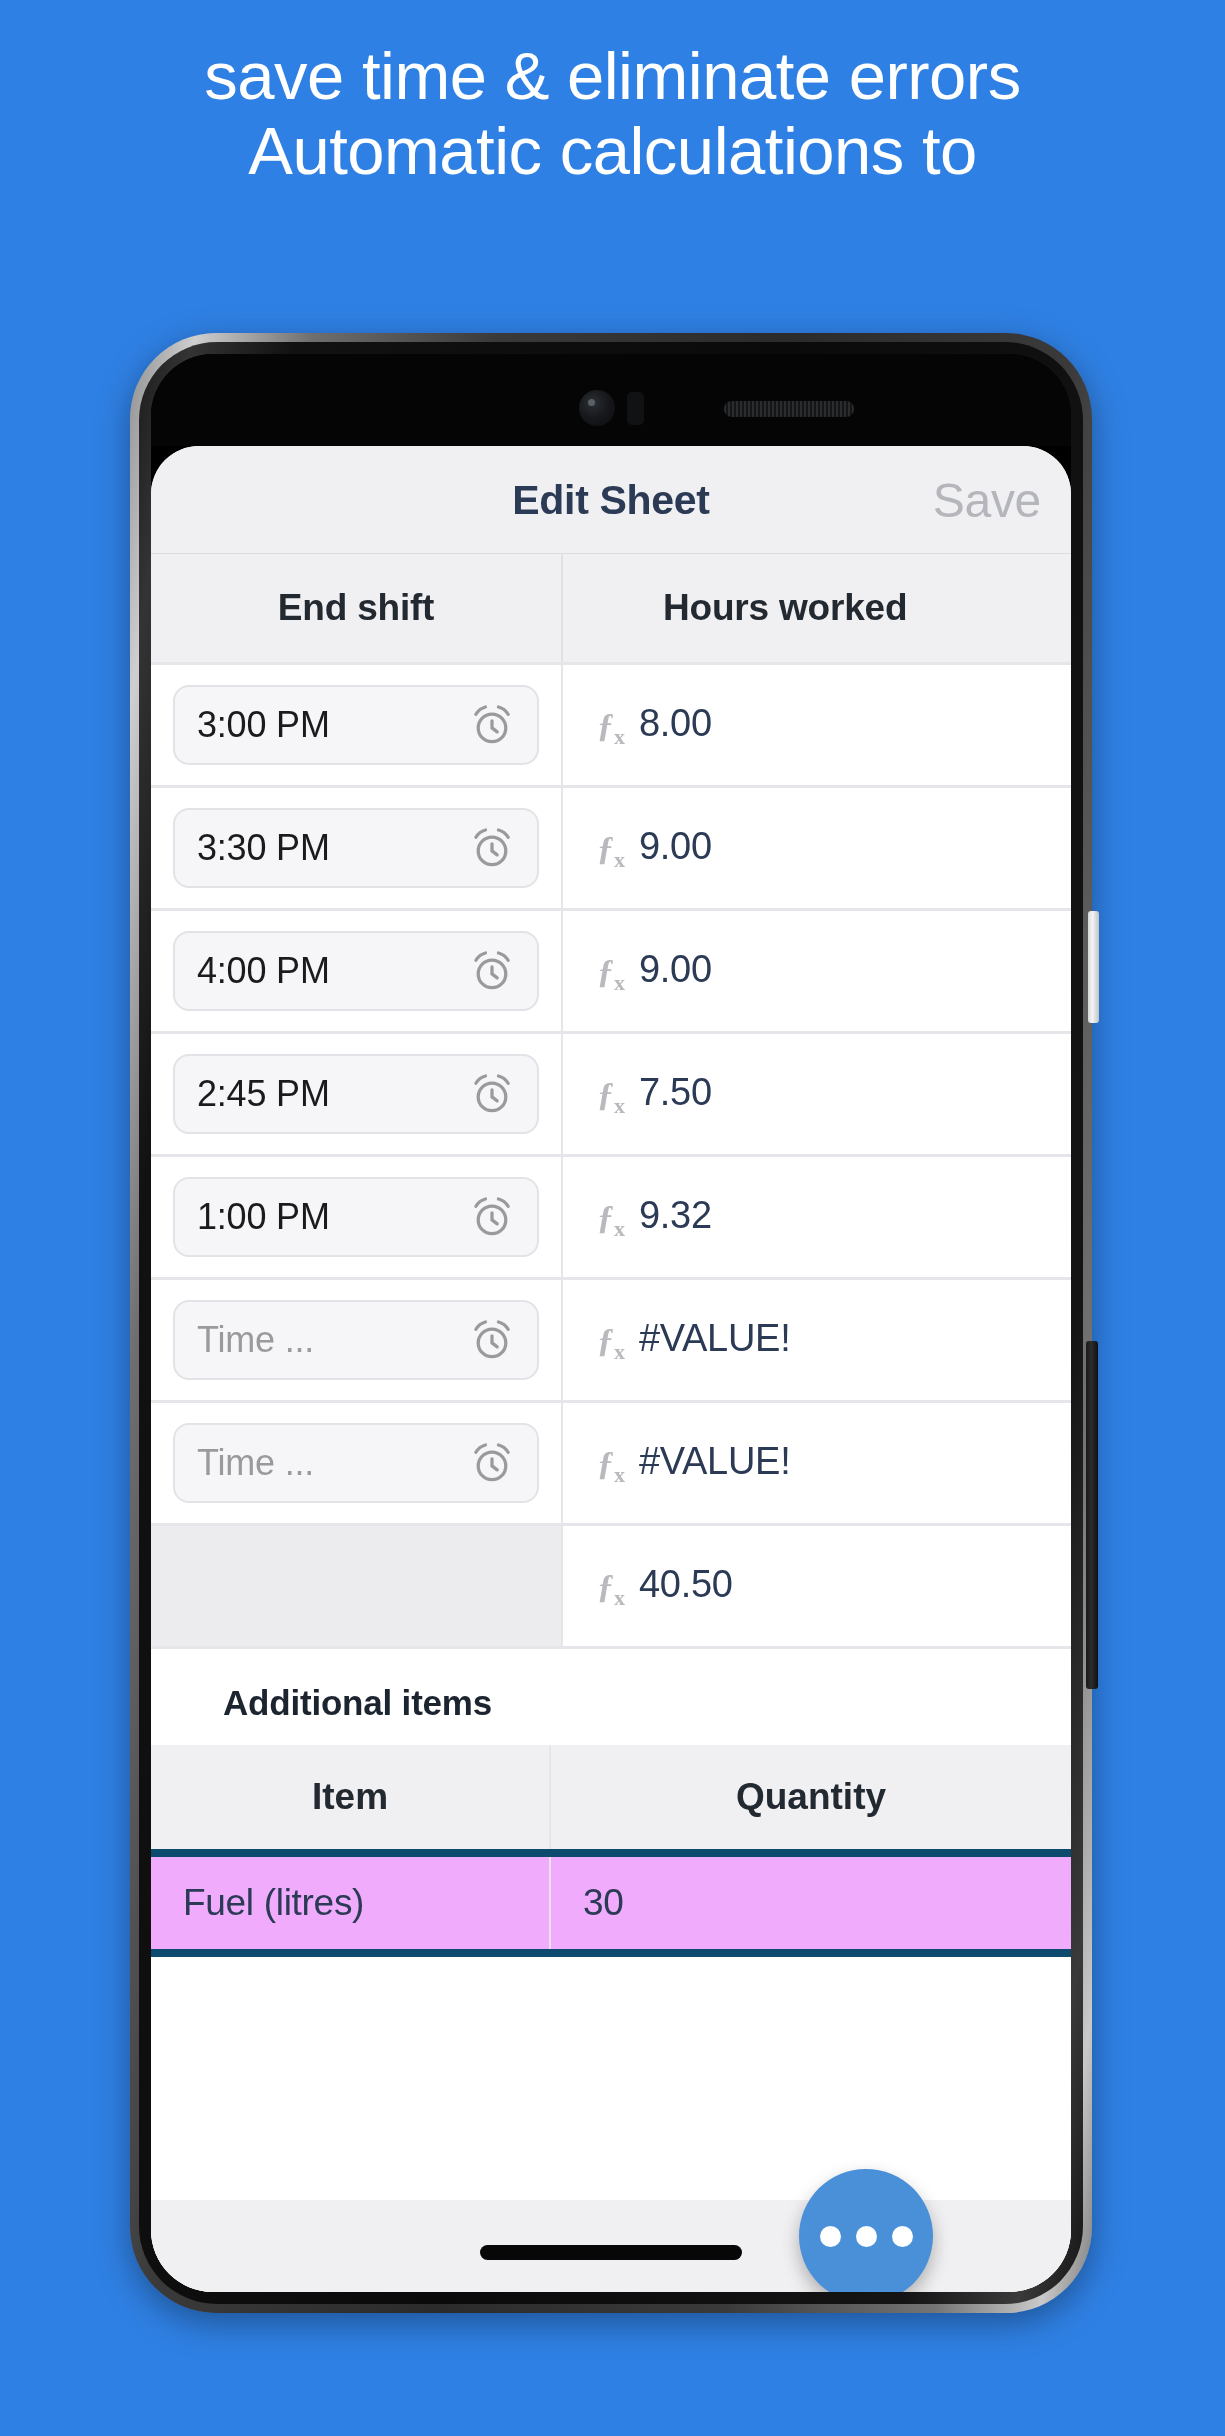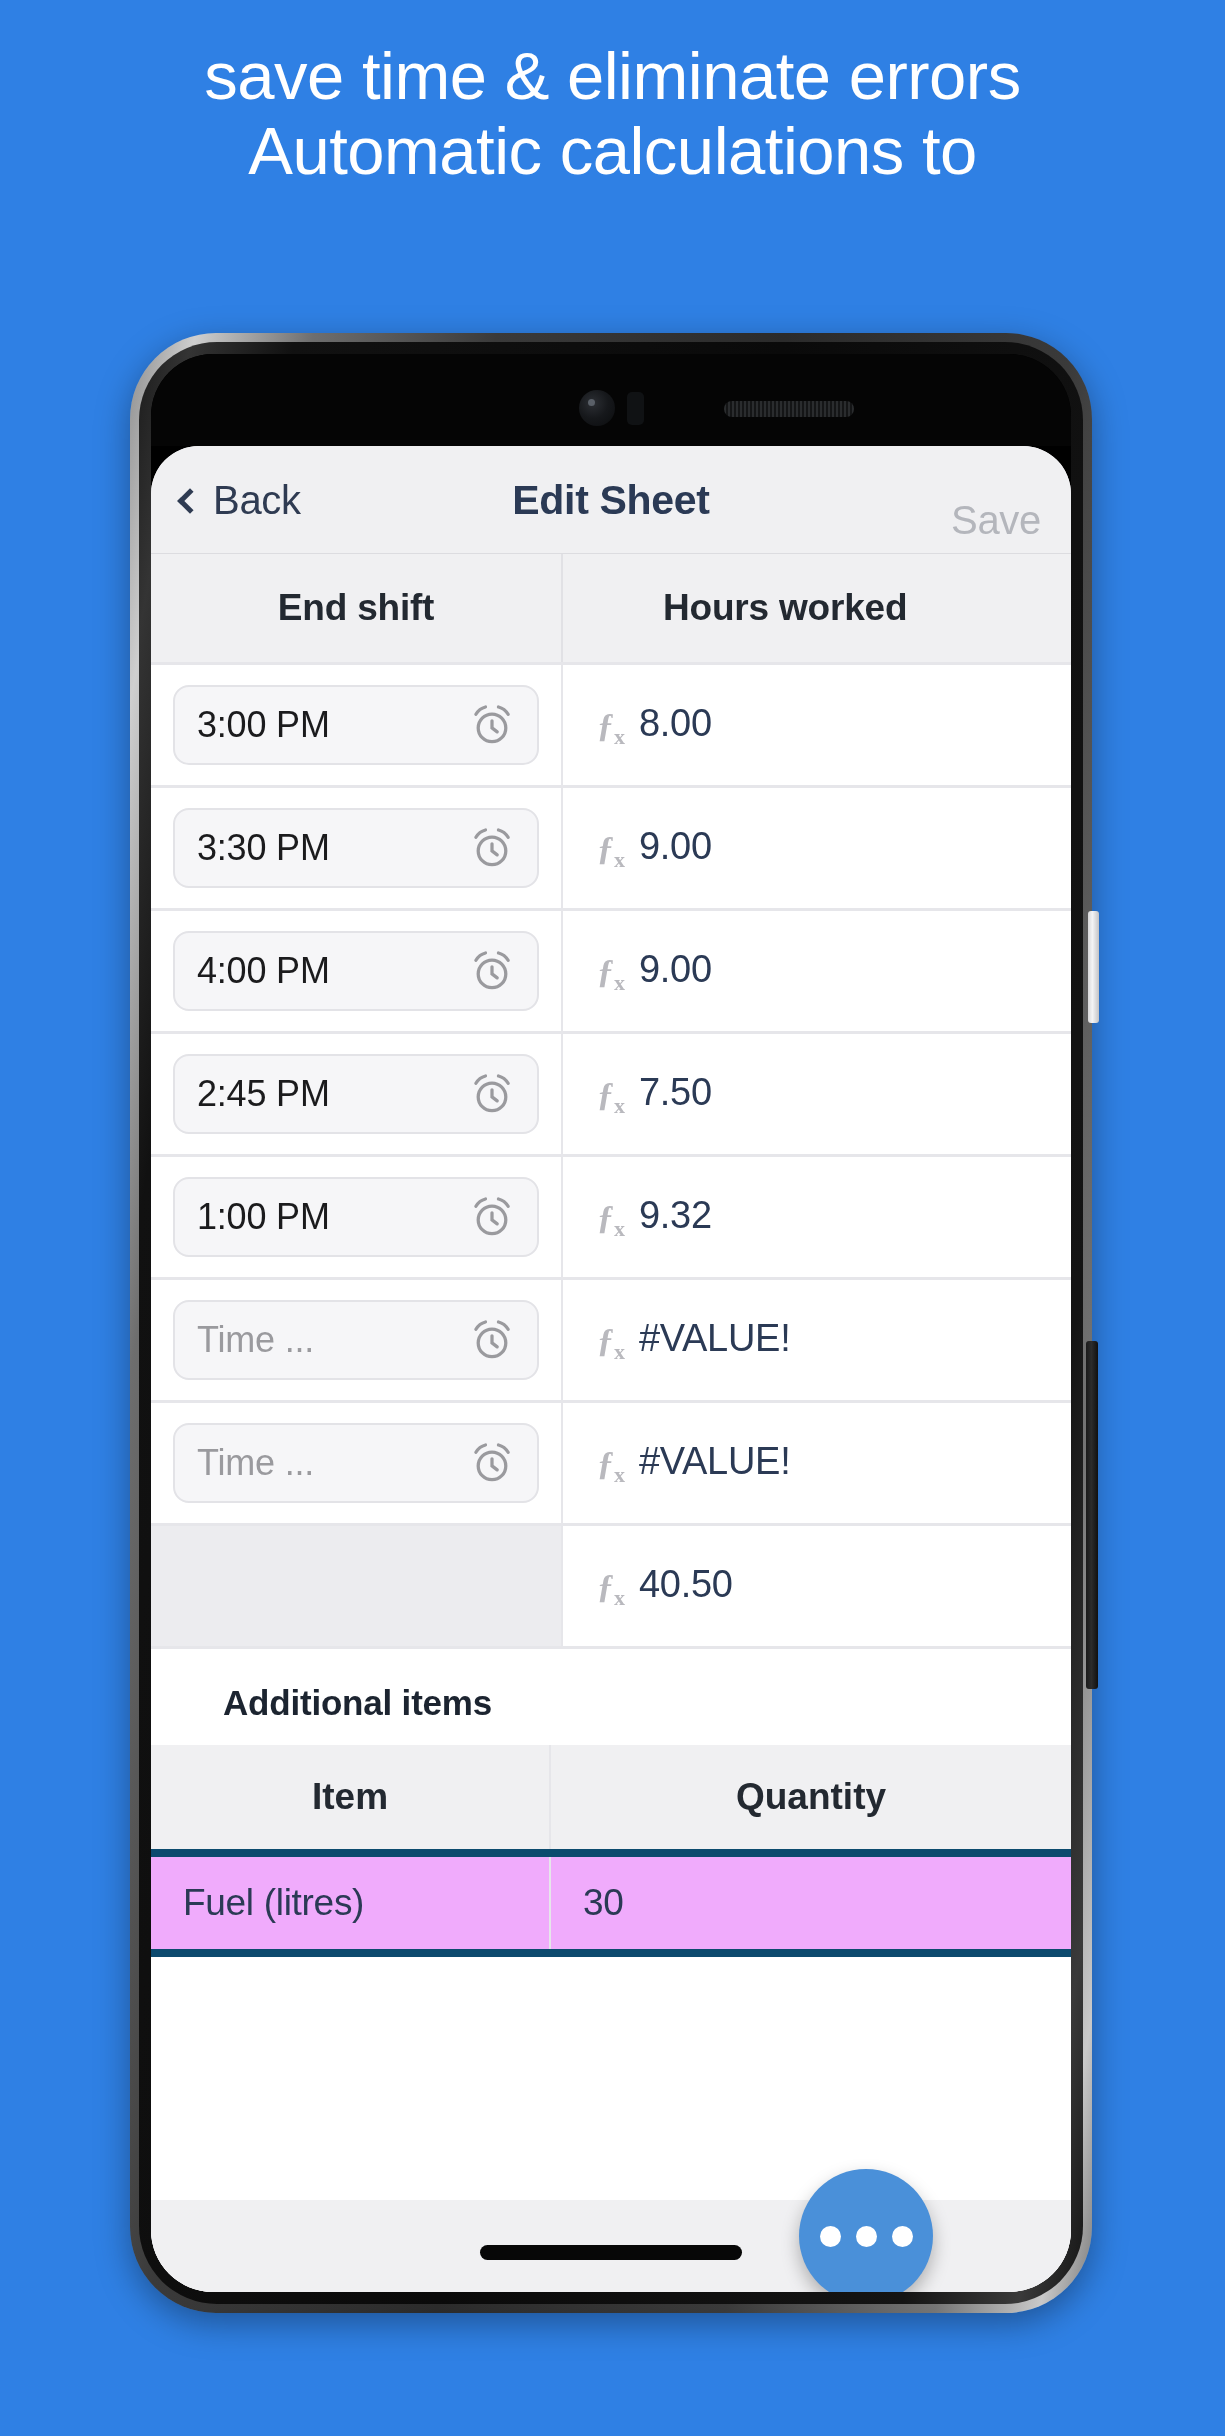--- a/index.html
+++ b/index.html
@@ -147,25 +147,24 @@
     font-size: 41px;
     font-weight: bold;
     color: #2B3A55;
     letter-spacing: -0.3px;
   }
   .nav-save {
     position: absolute;
     right: 30px; top: 0;
     height: 108px;
     display: flex; align-items: center;
-    font-size: 40px;
+    font-size: 48px;
     color: #B4B6BC;
     letter-spacing: -0.3px;
     cursor: pointer;
-    margin-top: 20px;
   }
 
   
   .sheet {
     position: relative;
     background: #FFFFFF;
     height: 1738px;
     overflow: hidden;
   }
 
@@ -337,24 +336,20 @@
 
     <div class="bezel-top">
       <div class="camera"></div>
       <div class="sensor"></div>
       <div class="earpiece"></div>
     </div>
 
     <div class="app">
 
       <div class="navbar">
-        <div class="nav-back">
-          <span class="chev"></span>
-          <span class="nav-back-label">Back</span>
-        </div>
         <div class="nav-title">Edit Sheet</div>
         <div class="nav-save">Save</div>
       </div>
 
       <div class="sheet">
 
         <div class="tbl">
 
           <div class="trow thead">
             <div class="tcell col-a">End shift</div>

